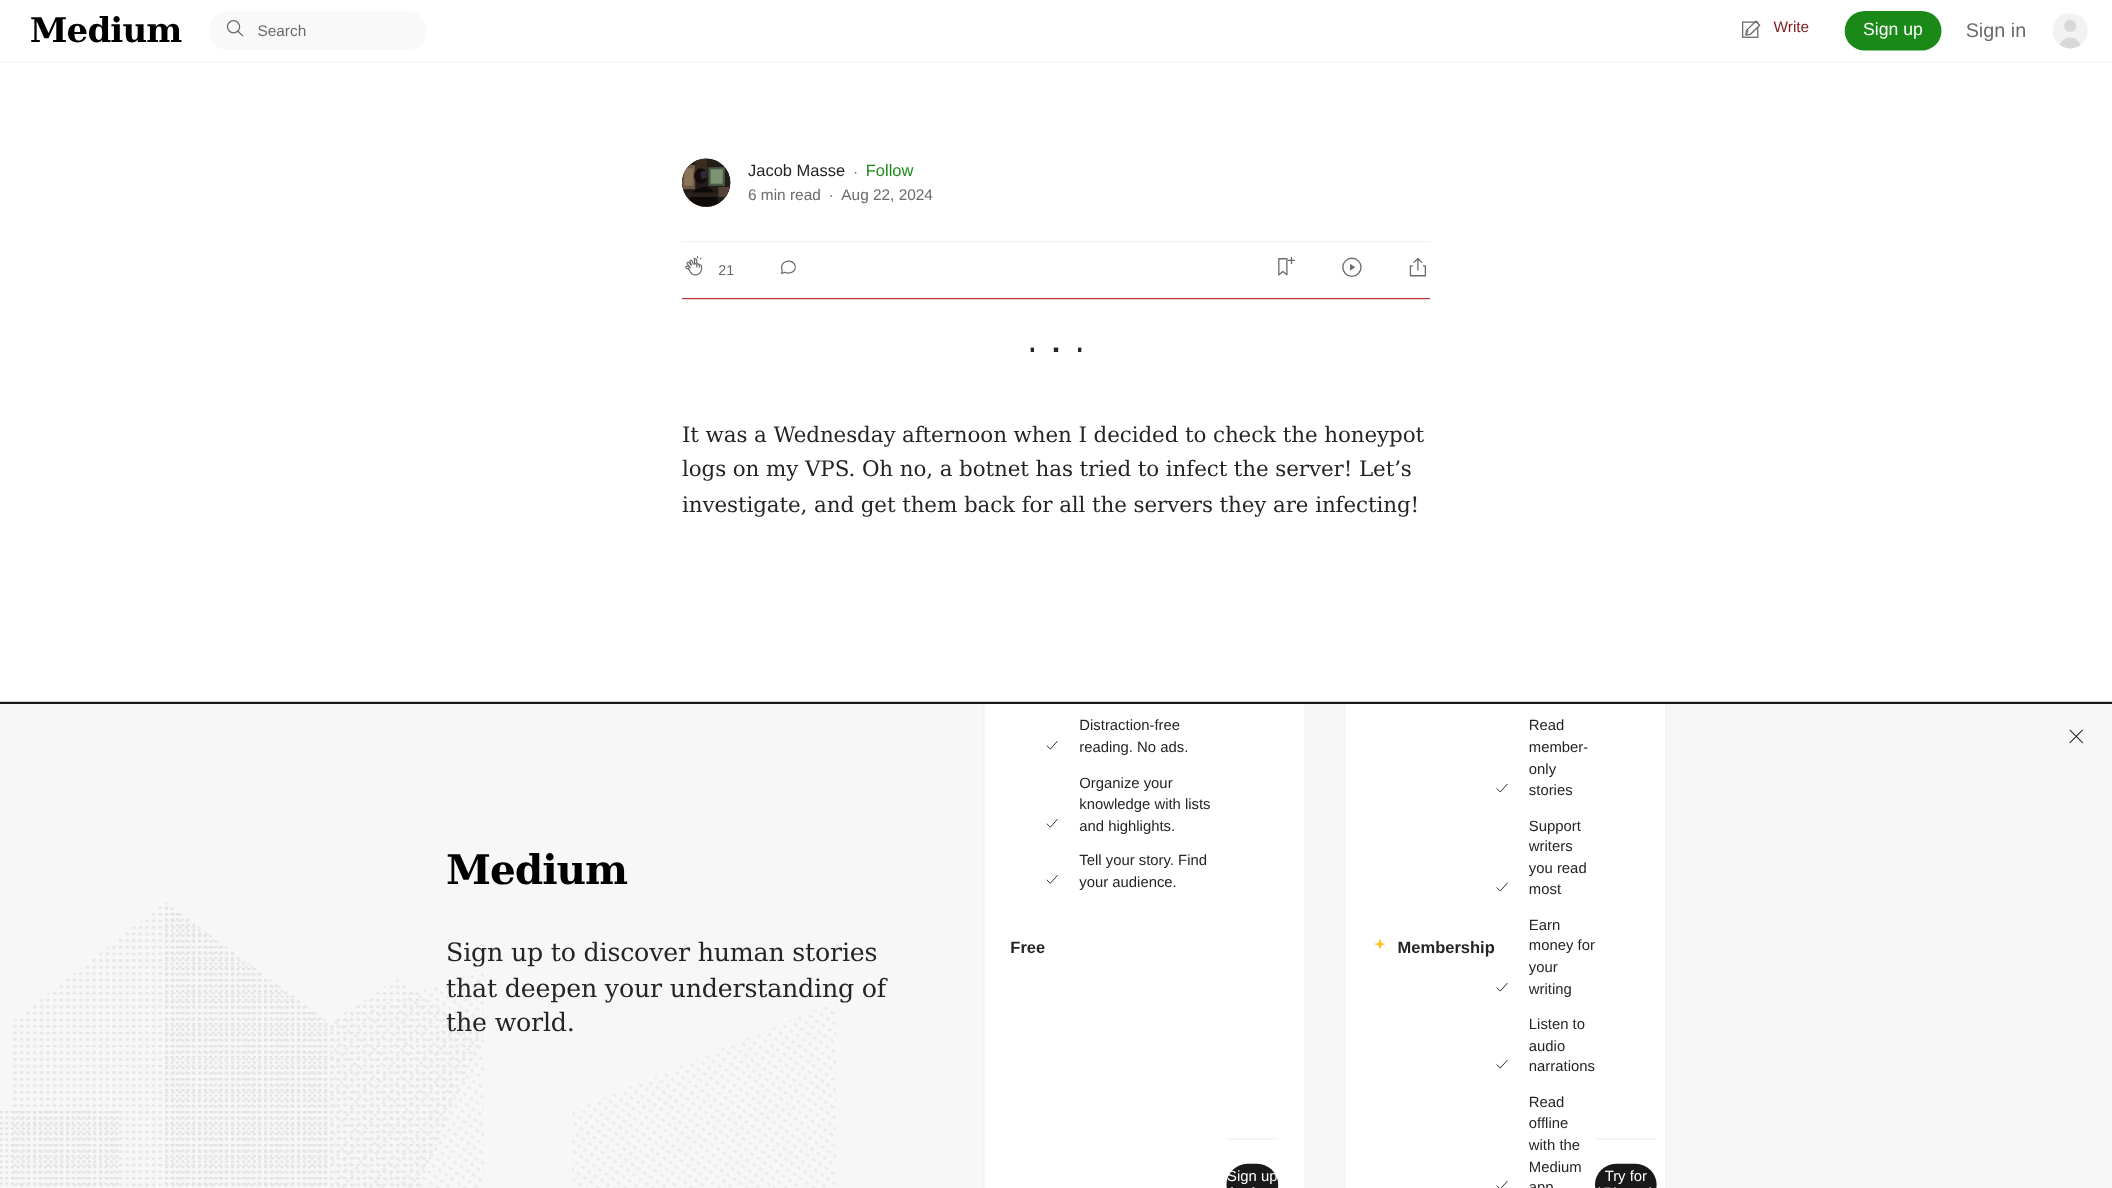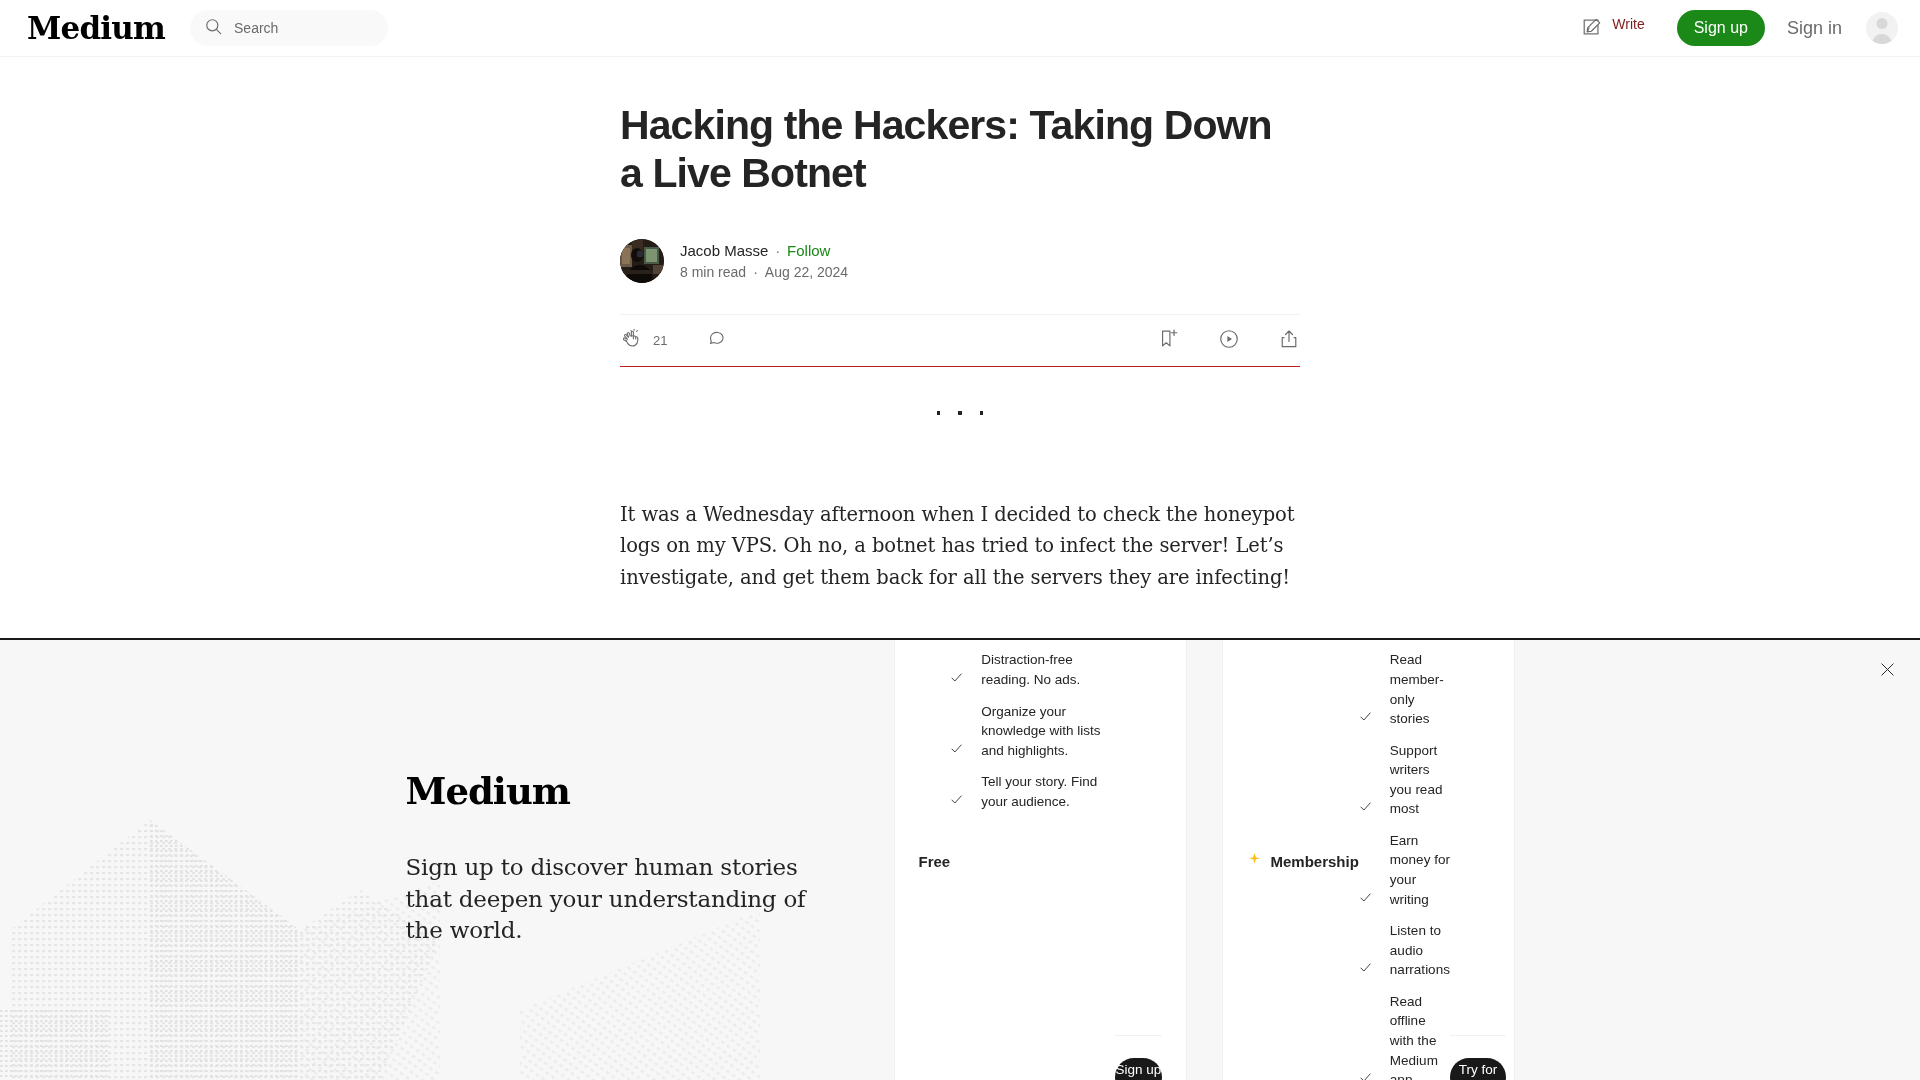--- a/index.html
+++ b/index.html
@@ -182,21 +182,21 @@
     justify-content: center;
     gap: 18px;
   }
   .section-divider i {
     width: 3.5px; height: 3.5px;
     background: #242424;
     display: block;
   }
 
   .body-text {
-    margin-top: 84px;
+    margin-top: 60px;
     font-family: "DejaVu Serif", "Liberation Serif", serif;
     font-size: 19.5px;
     line-height: 1.62;
     letter-spacing: -0.1px;
     color: #242424;
   }
 
   
   .banner {
     position: absolute;
@@ -336,21 +336,20 @@
 
     <span class="signin-link">Sign in</span>
 
     <div class="avatar-top"></div>
   </div>
 </div>
 
 <div class="article">
   <div class="article-inner">
 
-    <h1 class="post-title">Hacking the Hackers: Taking Down a Live Botnet</h1>
 
     <div class="byline">
       <div class="avatar-author">
         <svg width="44" height="44" viewBox="0 0 44 44">
           <defs>
             <clipPath id="avclip">
                 <circle cx="22" cy="22" r="22"></circle>
               </clipPath>
           </defs>
           <g clip-path="url(#avclip)">
@@ -369,21 +368,21 @@
         </svg>
       </div>
 
       <div class="byline-text">
         <div class="byline-row1">
           <span>Jacob Masse</span>
           <span class="dot-sep">·</span>
           <span class="follow-link">Follow</span>
         </div>
         <div class="byline-row2">
-          <span>8 min read</span>
+          <span>6 min read</span>
           <span class="dot-sep">·</span>
           <span>Aug 22, 2024</span>
         </div>
       </div>
     </div>
 
     <div class="actionbar">
       <div class="actions-left">
         <div class="clap-group">
           <span>

